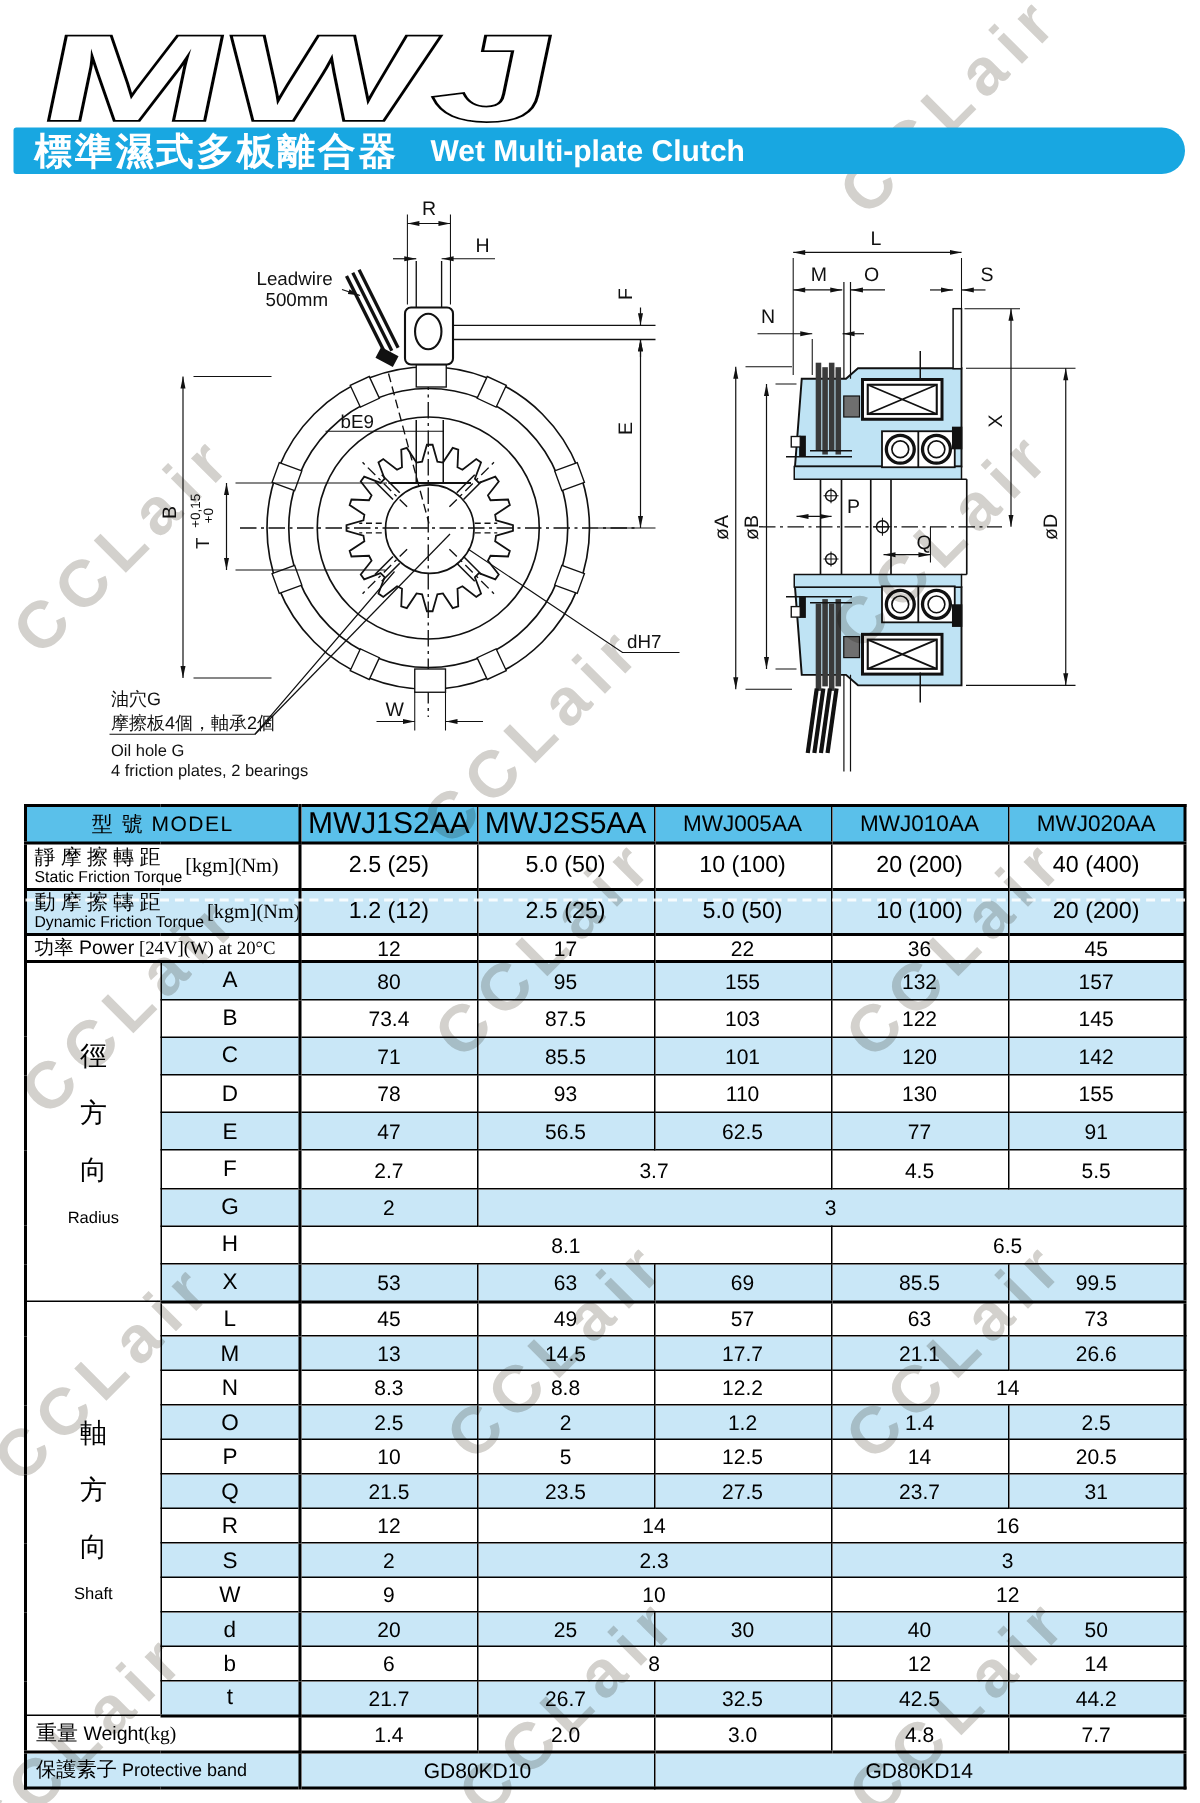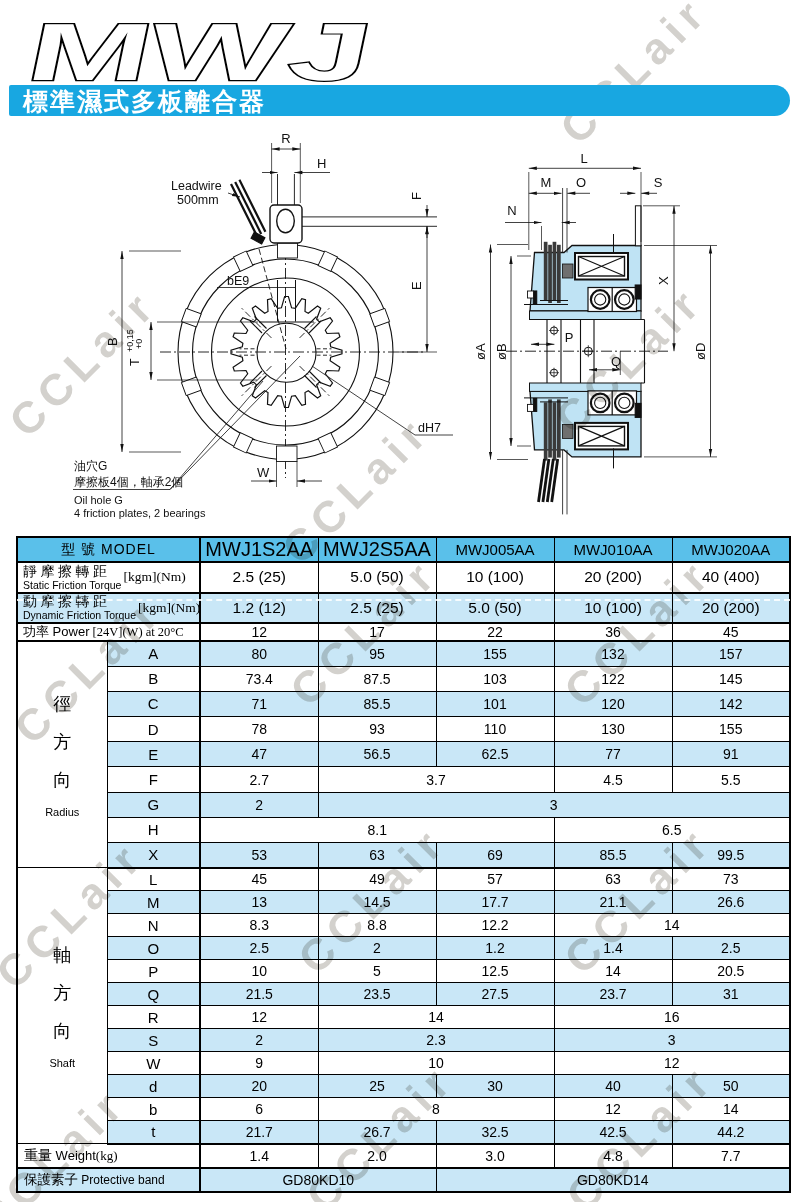--- a/index.html
+++ b/index.html
@@ -31,20 +31,21 @@
 <div class="wm" style="left:52px;top:1162px">CCLair</div>
 <div class="wm" style="left:380px;top:1138px">CCLair</div>
 <div class="wm" style="left:640px;top:1138px">CCLair</div>
 <svg style="position:absolute;left:0;top:0;z-index:2" width="480" height="130" viewBox="0 0 480 130">
 <g transform="translate(31,80) scale(1.80,1) skewX(4.5)">
         <text x="0" y="0" font-size="81" font-weight="bold" font-style="italic" fill="#fff" stroke="#000" stroke-width="3.4" vector-effect="non-scaling-stroke" paint-order="stroke">MWJ</text>
       </g>
 </svg>
     <div class="banner">
       <div class="cn">標準濕式多板離合器</div>
+      <div class="en">Wet Multi-plate Clutch</div>
     </div>
     <svg style="position:absolute;left:0;top:130px;z-index:3" width="800" height="406" viewBox="0 130 800 406" fill="none" stroke="#111" stroke-width="1.1">
 <defs>
 <marker id="ae" markerWidth="12" markerHeight="7" refX="10" refY="3.5" orient="auto">
           <path d="M0,1.4 L10,3.5 L0,5.6 Z" fill="#111" stroke="none"></path>
         </marker>
 <marker id="as" markerWidth="12" markerHeight="7" refX="0" refY="3.5" orient="auto">
           <path d="M10,1.4 L0,3.5 L10,5.6 Z" fill="#111" stroke="none"></path>
         </marker>
 </defs>

